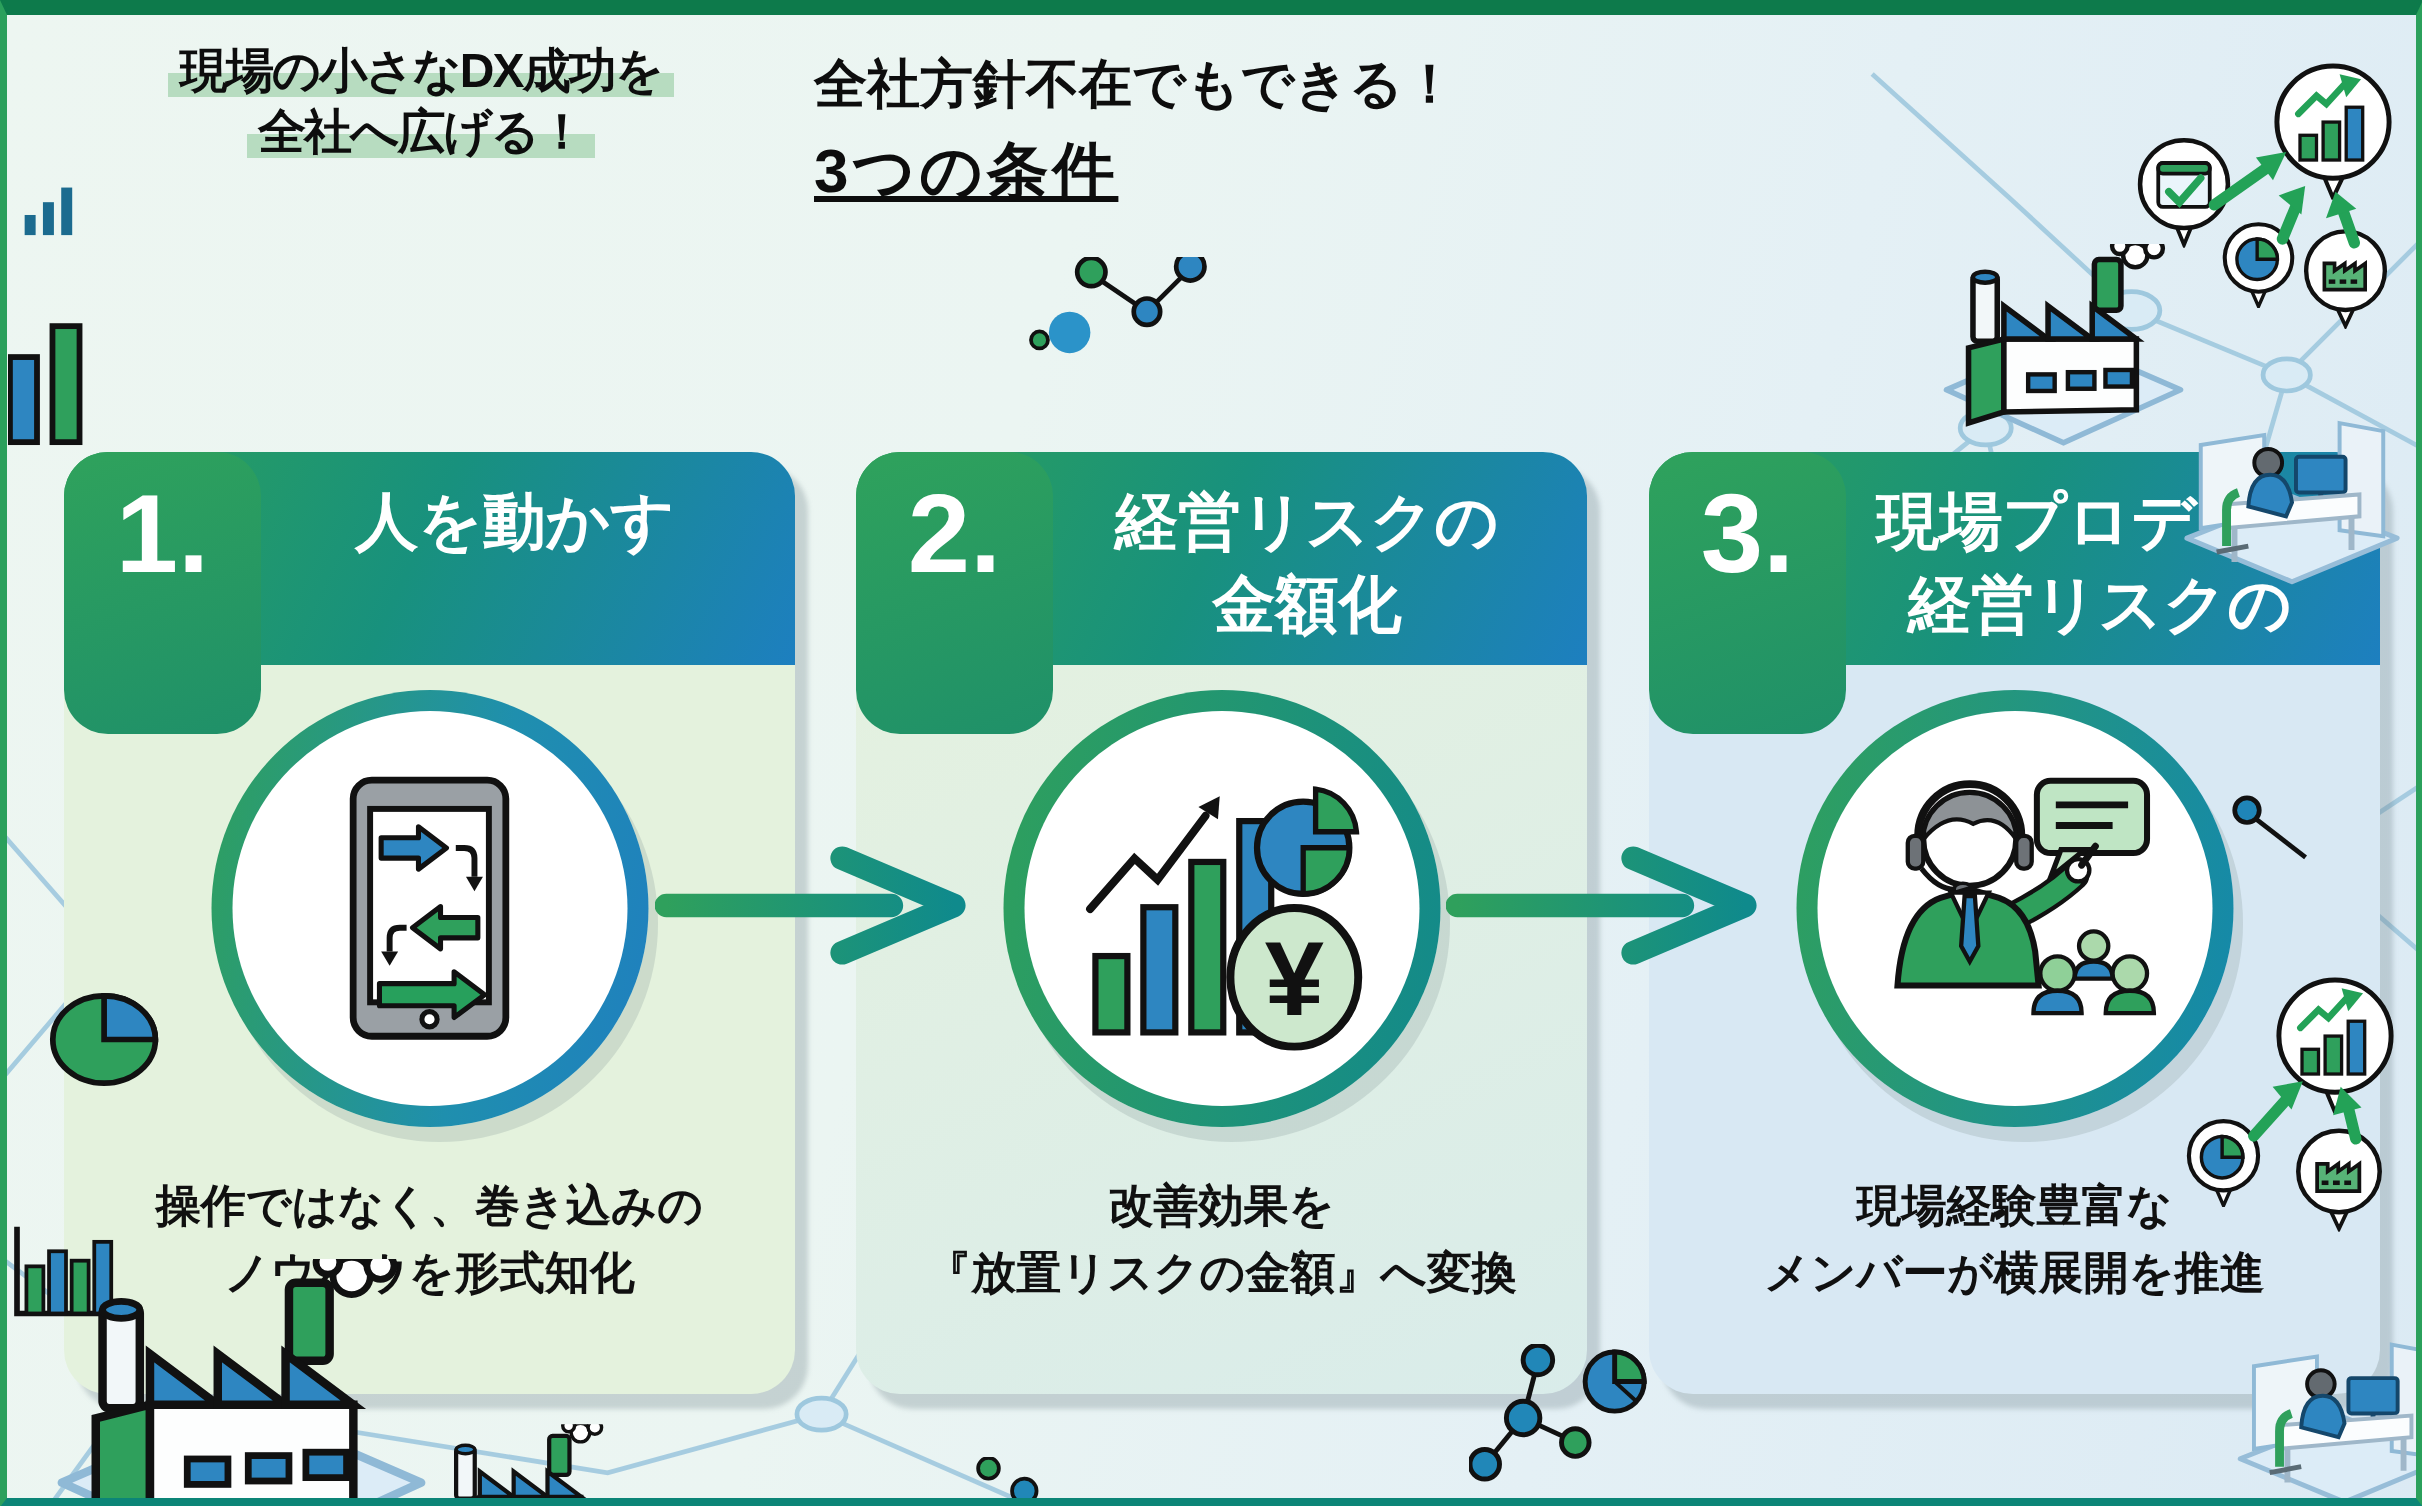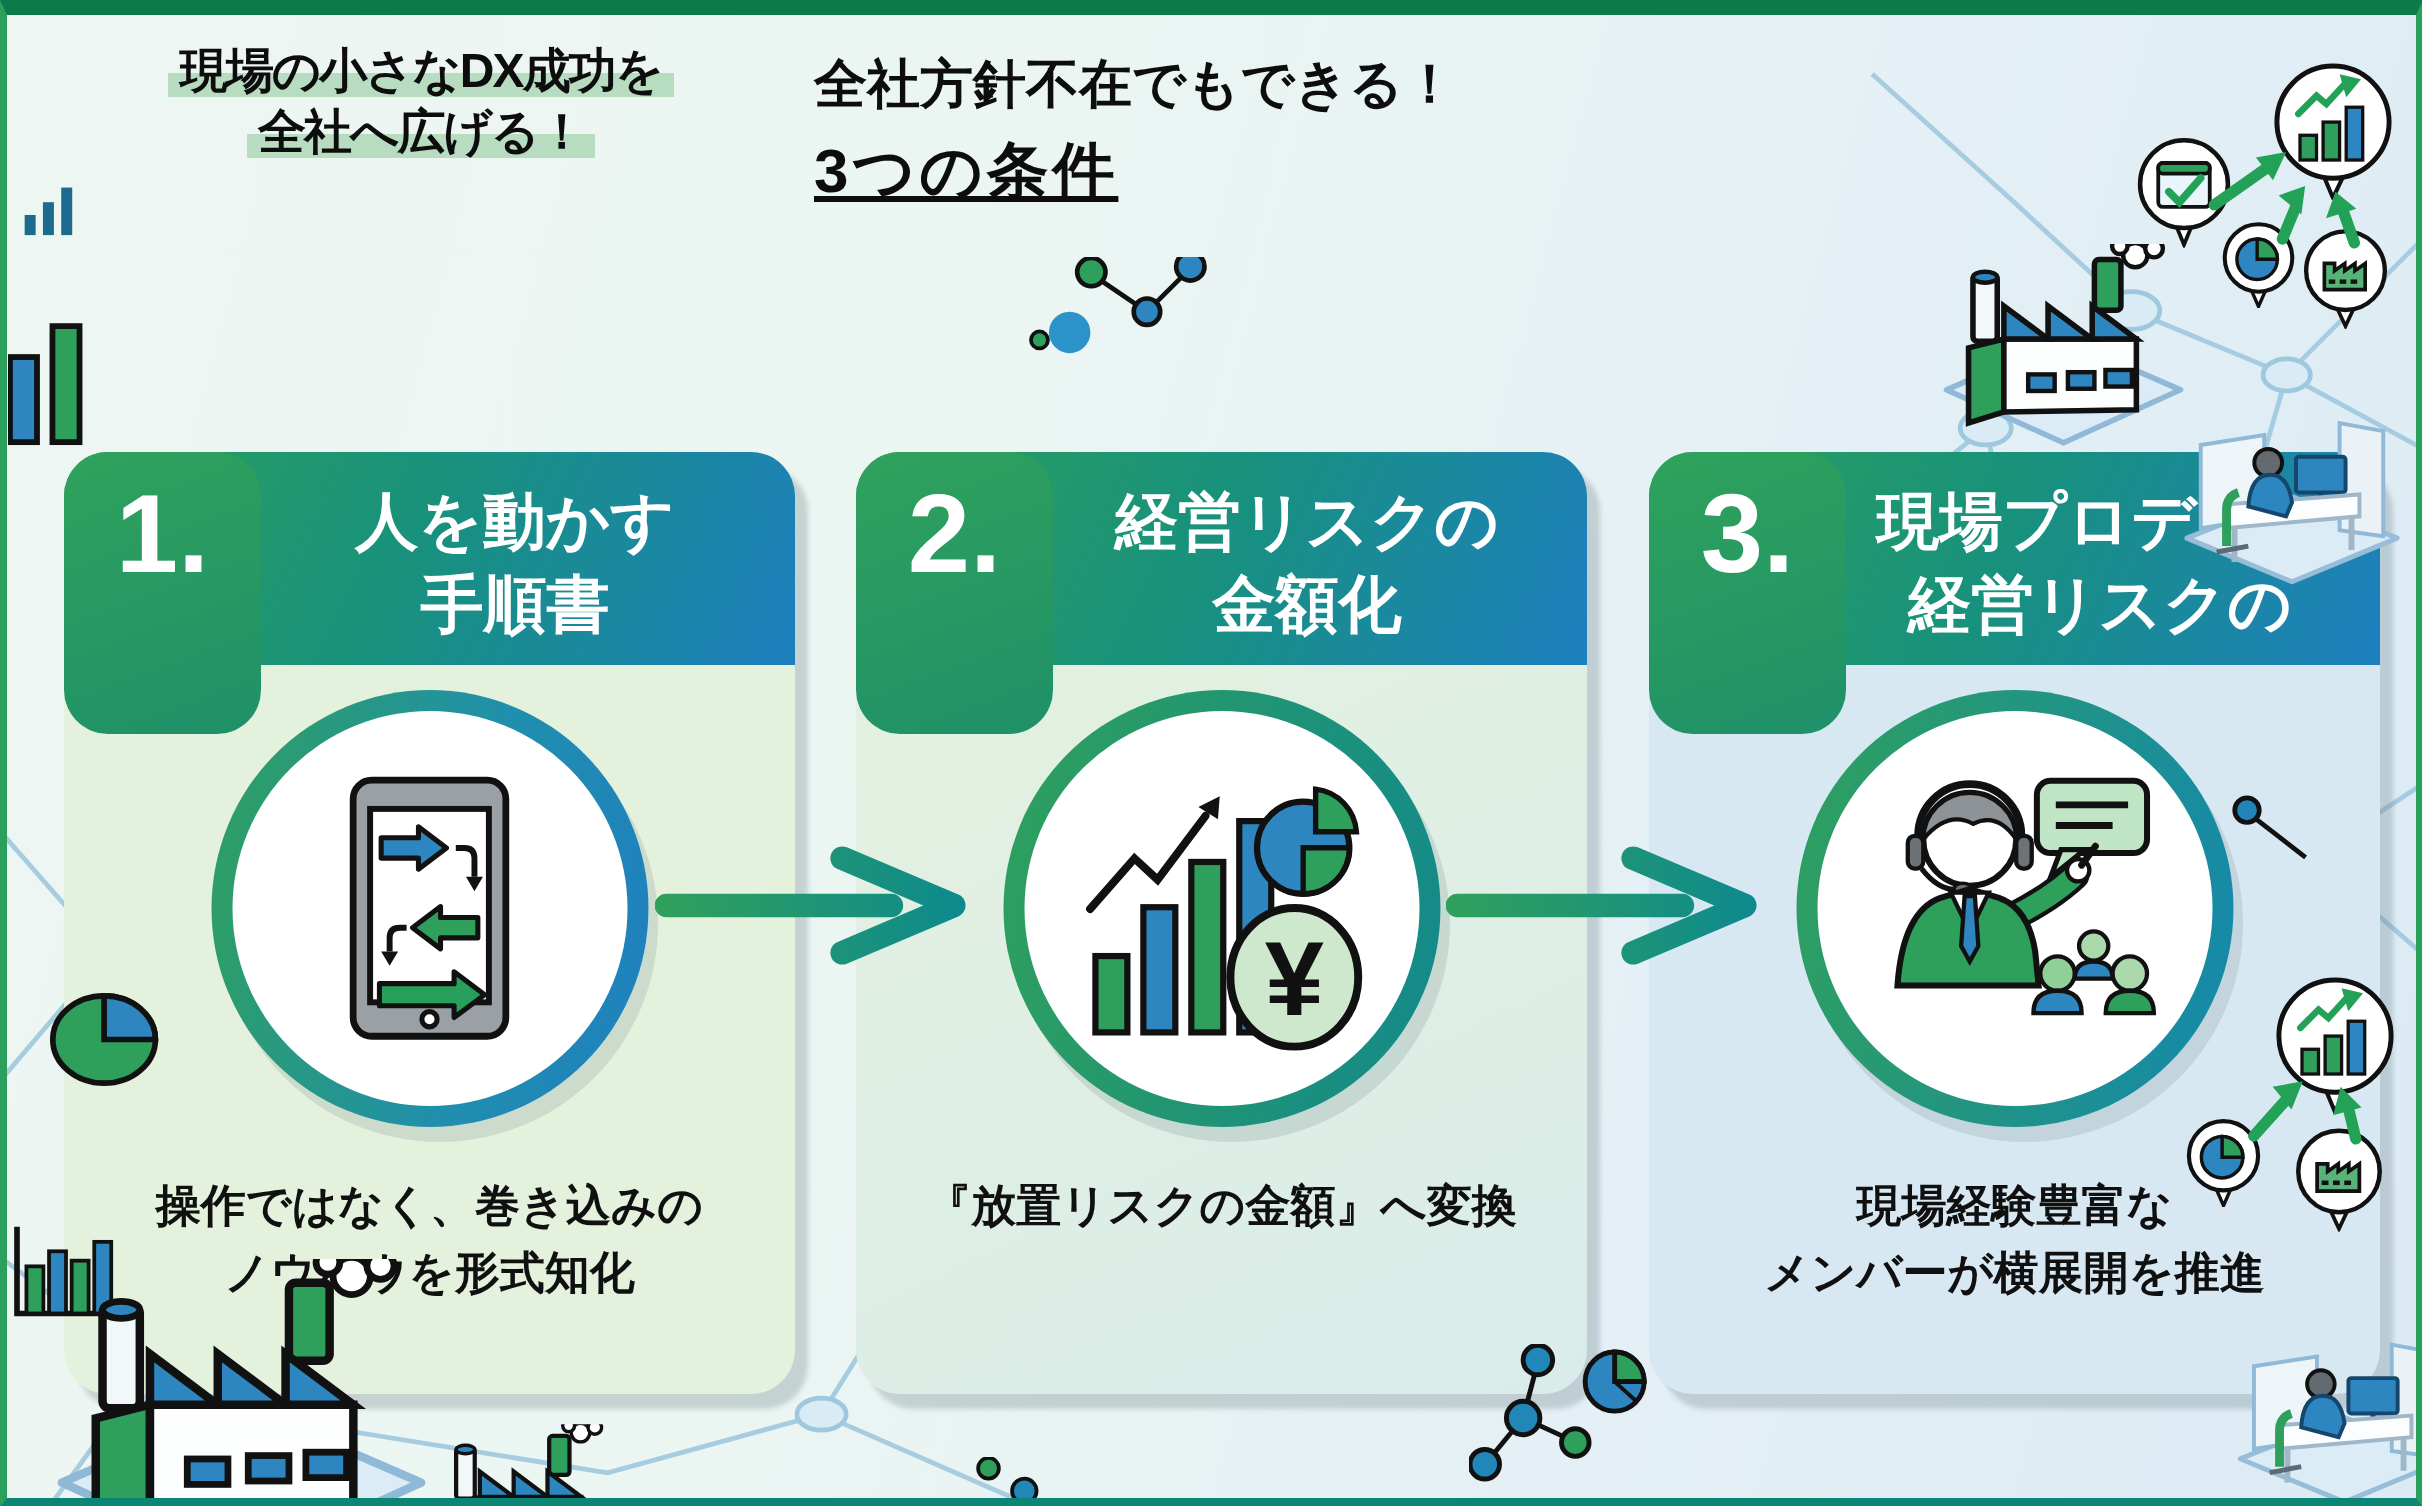--- a/index.html
+++ b/index.html
@@ -152,21 +152,20 @@
   <div class="card c1" style="left:64px">
     <div class="card-shape">
       <div class="card-head"></div>
       <div class="card-body"></div>
     </div>
     <div class="num-tab">
       <div class="num">1.</div>
     </div>
     <div class="card-title">
       <div>人を動かす</div>
-        <div>手順書</div>
     </div>
     <div class="ring">
       <div class="inner"></div>
       <svg width="246" height="284" viewBox="0 0 290 320">
         <rect x="55" y="8" width="180" height="302" rx="22" fill="#9aa0a5" stroke="#111" stroke-width="8"></rect>
         <rect x="75" y="42" width="140" height="228" fill="#fff" stroke="#111" stroke-width="7"></rect>
         <circle cx="145" cy="290" r="9" fill="#fff" stroke="#111" stroke-width="6"></circle>
         <path d="M88,76 h44 v-13 l33,25 l-33,25 v-13 h-44 z" fill="#2e86c1" stroke="#111" stroke-width="6" stroke-linejoin="round"></path>
         <path d="M176,88 h10 q12,0 12,12 v22" fill="none" stroke="#111" stroke-width="7"></path>
         <path d="M188,122 l10,17 l10,-17 z" fill="#111"></path>
@@ -204,20 +203,21 @@
         <rect x="136" y="112" width="36" height="192" fill="#2fa05c" stroke="#111" stroke-width="7"></rect>
         <rect x="190" y="66" width="36" height="238" fill="#2e86c1" stroke="#111" stroke-width="7"></rect>
         <circle cx="262" cy="96" r="52" fill="#2e86c1" stroke="#111" stroke-width="7"></circle>
         <path d="M262,96 L314,96 A52,52 0 0 1 262,148 Z" fill="#2fa05c" stroke="#111" stroke-width="6"></path>
         <path d="M276,30 A52,52 0 0 1 322,78 L276,78 Z" fill="#2fa05c" stroke="#111" stroke-width="6"></path>
         <ellipse cx="252" cy="242" rx="72" ry="78" fill="#cde8cd" stroke="#111" stroke-width="9"></ellipse>
         <text x="252" y="284" font-size="120" font-weight="bold" text-anchor="middle" fill="#111">¥</text>
       </svg>
     </div>
     <div class="desc">
+      <div>改善効果を</div>
         <div>『放置リスクの金額』へ変換</div>
     </div>
   </div>
 
   <div class="card c3" style="left:1649px">
     <div class="card-shape">
       <div class="card-head"></div>
       <div class="card-body"></div>
     </div>
     <div class="num-tab">

